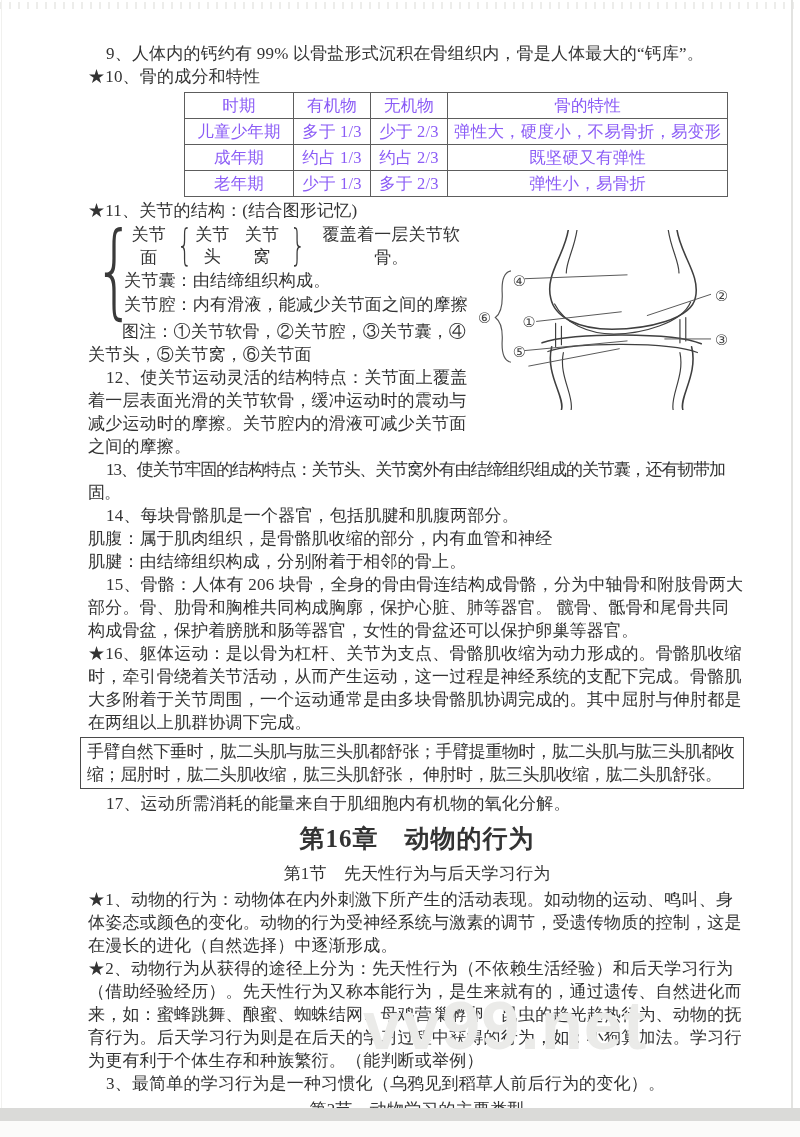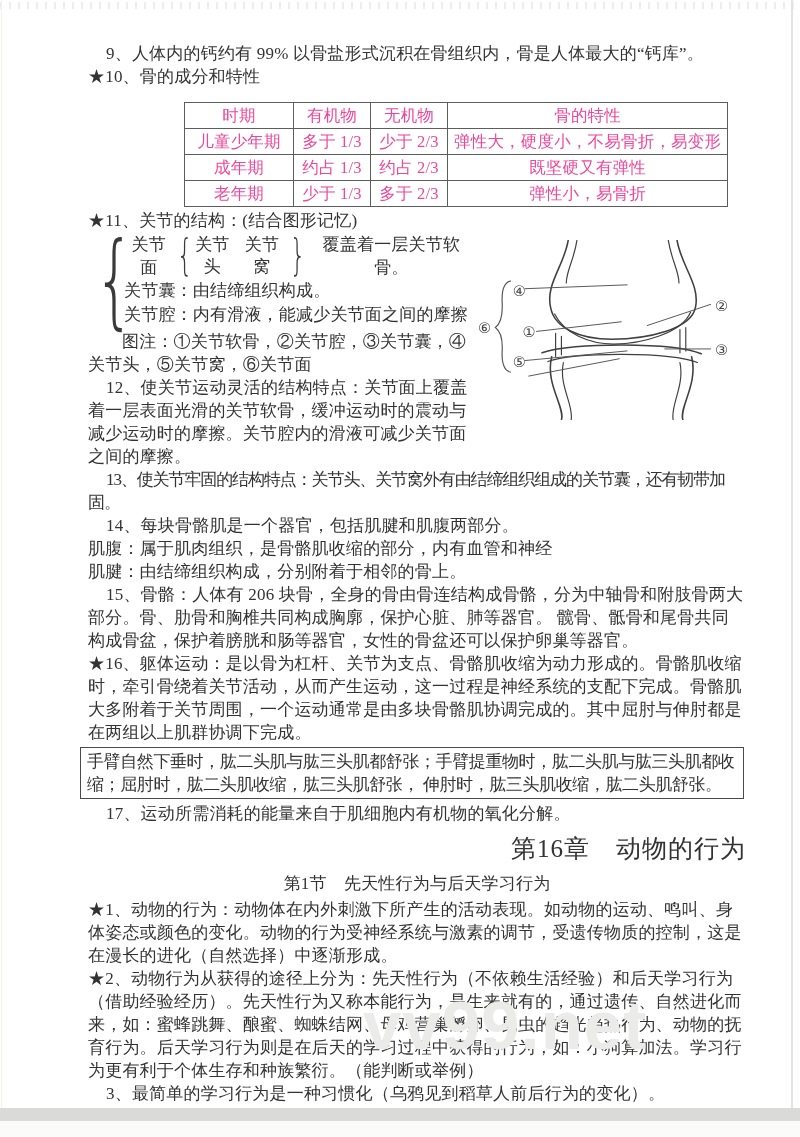--- a/index.html
+++ b/index.html
@@ -15,22 +15,22 @@
   .left-edge{position:absolute;top:0;bottom:0;left:1px;width:1px;background:#f1f1ef;}
   .content{
     position:absolute;left:88px;top:42px;width:658px;
     font-size:17px;line-height:23px;letter-spacing:0.2px;
   }
   p{margin:0;}
   .indent{text-indent:18px;}
   .tight{letter-spacing:-1.1px;}
   
   table.bone{
-    border-collapse:collapse;margin:14px 0 2px 96px;
-    font-size:16.5px;color:#ec4899;font-family:Liberation Serif, serif;
+    border-collapse:collapse;margin:4px 0 2px 96px;
+    font-size:16.5px;color:#8b5cf6;font-family:Liberation Serif, serif;
   }
   table.bone td{
     border:1.5px solid #5d5d5d;text-align:center;padding:1px 6px;height:23px;
   }
   .col-period{width:96px;} .col-org{width:64px;} .col-inorg{width:64px;} .col-char{min-width:200px;}
   
   .joint-row{display:flex;align-items:flex-start;}
   .joint-left{width:386px;flex:0 0 386px;}
   .joint-right{flex:1;padding-top:8px;}
   .brace-block{display:flex;align-items:center;margin:0 0 0 6px;}
@@ -48,21 +48,21 @@
   .face-note{margin-left:8px;align-self:flex-start;}
   .brace-items>.brace-line{line-height:24px;}
   .legend{text-indent:34px;margin-top:2px;}
   .joint-caption{text-align:center;width:272px;margin-top:2px;}
   
   .boxed{
     border:1.5px solid #4a4a4a;margin:3px 0 3px -8px;padding:2px 6px;
     width:664px;box-sizing:border-box;letter-spacing:-0.4px;
   }
   .chapter-title{
-    text-align:right;font-weight:normal;font-size:25px;line-height:30px;
+    text-align:center;font-weight:bold;font-size:25px;line-height:30px;
     margin:9px 0 8px;letter-spacing:1px;
   }
   .section-title{text-align:center;margin:3px 0 3px;font-family:Liberation Serif, serif;}
   .watermark{
     position:absolute;left:363px;top:988px;
     font-family:"Liberation Sans",sans-serif;font-weight:bold;
     font-size:69px;line-height:76px;color:#ebebe9;letter-spacing:1px;
   }
   .footer{
     position:absolute;top:1116px;left:0;width:100%;text-align:center;

